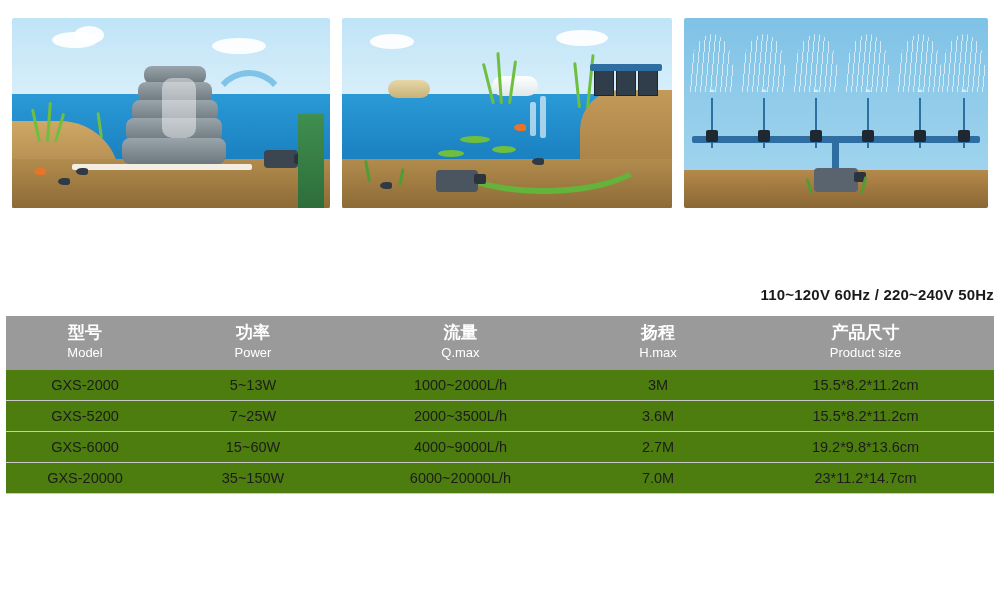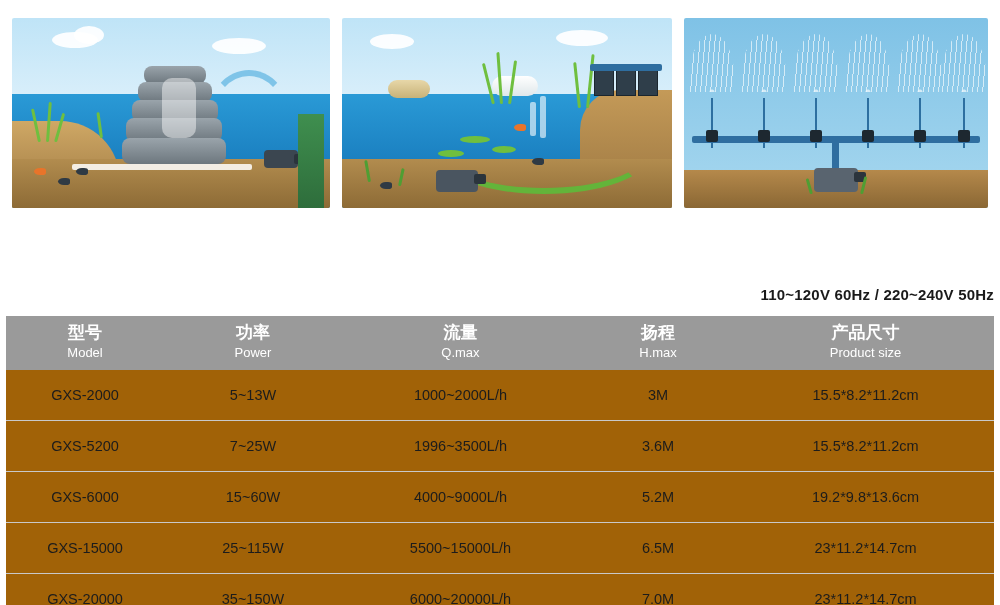--- a/index.html
+++ b/index.html
@@ -206,23 +206,23 @@
   .th-en {
     font-size: 13px;
     line-height: 18px;
     display: block;
     font-weight: normal;
   }
   table.spec tbody td {
     text-align: center;
     font-size: 14.5px;
     color: #1c1c1c;
-    padding: 17px 2px;
+    padding: 7px 2px;
     border-bottom: 1px solid #c9c9c9;
-    background: #a16207;
+    background: #4d7c0f;
   }
   table.spec tbody tr:last-child td {
     border-bottom: 1px solid #c9c9c9;
   }
   col.c0 { width: 16%; }
   col.c1 { width: 18%; }
   col.c2 { width: 24%; }
   col.c3 { width: 16%; }
   col.c4 { width: 26%; }
 </style>
@@ -382,37 +382,30 @@
         <tr>
           <td>GXS-2000</td>
           <td>5~13W</td>
           <td>1000~2000L/h</td>
           <td>3M</td>
           <td>15.5*8.2*11.2cm</td>
         </tr>
         <tr>
           <td>GXS-5200</td>
           <td>7~25W</td>
-          <td>1996~3500L/h</td>
+          <td>2000~3500L/h</td>
           <td>3.6M</td>
           <td>15.5*8.2*11.2cm</td>
         </tr>
         <tr>
           <td>GXS-6000</td>
           <td>15~60W</td>
           <td>4000~9000L/h</td>
-          <td>5.2M</td>
+          <td>2.7M</td>
           <td>19.2*9.8*13.6cm</td>
-        </tr>
-        <tr>
-          <td>GXS-15000</td>
-          <td>25~115W</td>
-          <td>5500~15000L/h</td>
-          <td>6.5M</td>
-          <td>23*11.2*14.7cm</td>
         </tr>
         <tr>
           <td>GXS-20000</td>
           <td>35~150W</td>
           <td>6000~20000L/h</td>
           <td>7.0M</td>
           <td>23*11.2*14.7cm</td>
         </tr>
       </tbody>
     </table>

